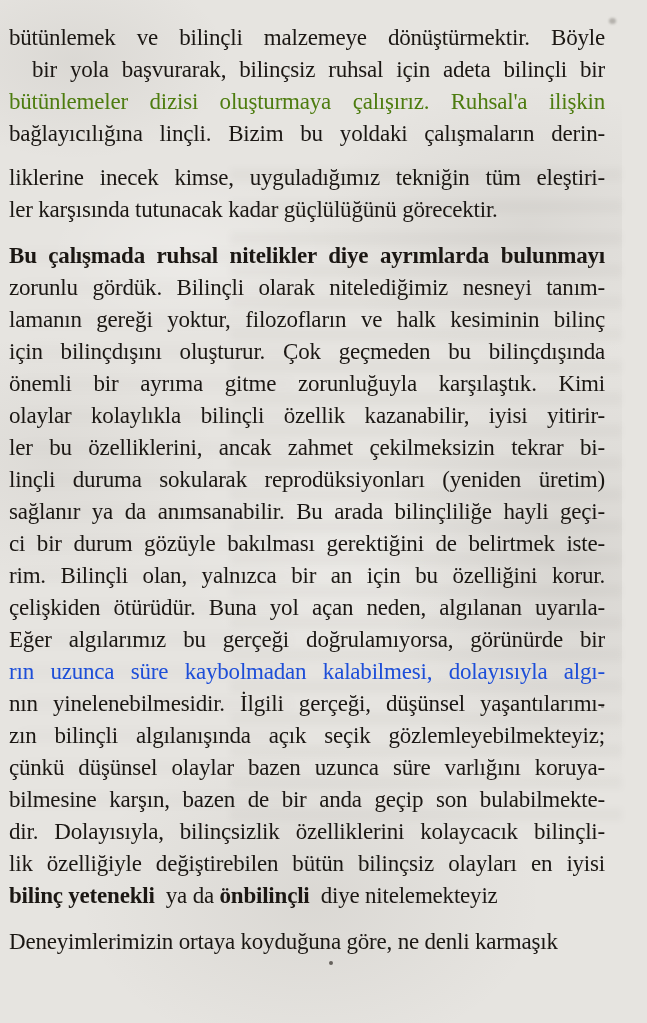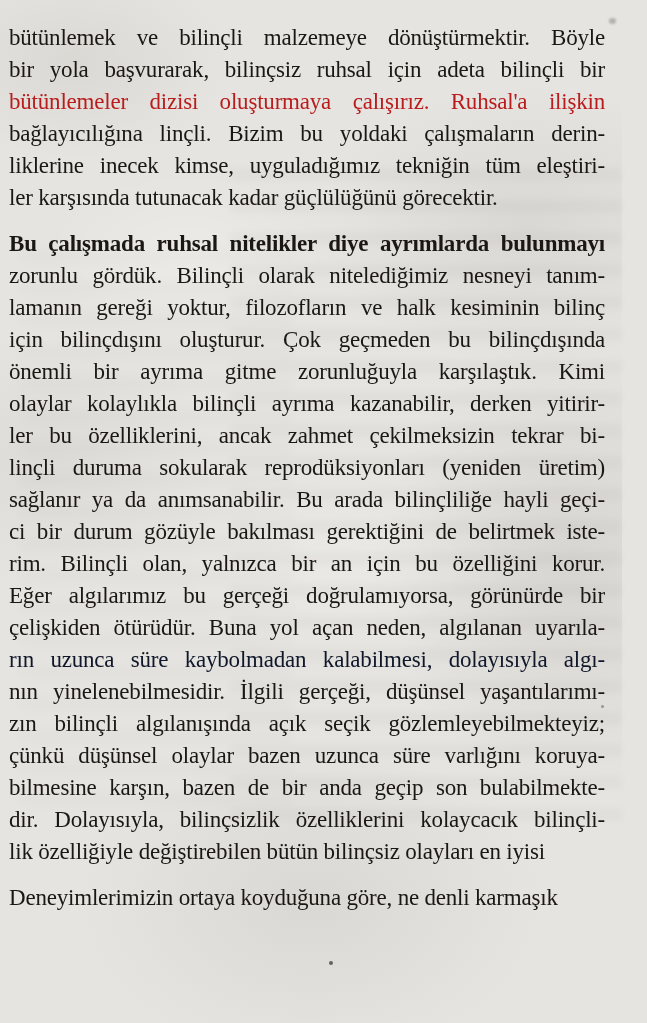--- a/index.html
+++ b/index.html
@@ -84,45 +84,46 @@
 <div class="scene" style="background: rgb(230, 228, 224);">
   <div class="texture"></div>
   <div class="ghost"></div>
   <div class="ghost2"></div>
   <div class="speck speck1"></div>
   <div class="speck speck2"></div>
   <div class="speck speck3"></div>
   <main class="page">
       <div class="para">
         <div class="line" style="color: rgb(27, 23, 19);">bütünlemek ve bilinçli malzemeye dönüştürmektir. Böyle</div>
-        <div class="line" style="color: rgb(27, 23, 19);">bir yola başvurarak, bilinçsiz ruhsal için adeta bilinçli bir</div>
-        <div class="line" style="color: #b91c1c;">bütünlemeler dizisi oluşturmaya çalışırız. Ruhsal'a ilişkin</div>
+        <div class="line" style="color: rgb(27, 23, 19); margin-left: 23px;">bir yola başvurarak, bilinçsiz ruhsal için adeta bilinçli bir</div>
+        <div class="line" style="color: #4d7c0f;">bütünlemeler dizisi oluşturmaya çalışırız. Ruhsal'a ilişkin</div>
         <div class="line" style="color: rgb(27, 23, 19);">bağlayıcılığına linçli. Bizim bu yoldaki çalışmaların derin-</div>
-        <div class="line" style="color: rgb(27, 23, 19);">liklerine inecek kimse, uyguladığımız tekniğin tüm eleştiri-</div>
+        <div class="line" style="color: rgb(27, 23, 19); margin-top: 12px;">liklerine inecek kimse, uyguladığımız tekniğin tüm eleştiri-</div>
         <div class="line" style="color: rgb(27, 23, 19);">ler karşısında tutunacak kadar güçlülüğünü görecektir.</div>
       </div>
       <div class="para">
         <div class="line" style="color: rgb(27, 23, 19); font-weight: bold;">Bu çalışmada ruhsal nitelikler diye ayrımlarda bulunmayı</div>
         <div class="line" style="color: rgb(27, 23, 19);">zorunlu gördük. Bilinçli olarak nitelediğimiz nesneyi tanım-</div>
         <div class="line" style="color: rgb(27, 23, 19);">lamanın gereği yoktur, filozofların ve halk kesiminin bilinç</div>
         <div class="line" style="color: rgb(27, 23, 19);">için bilinçdışını oluşturur. Çok geçmeden bu bilinçdışında</div>
         <div class="line" style="color: rgb(27, 23, 19);">önemli bir ayrıma gitme zorunluğuyla karşılaştık. Kimi</div>
-        <div class="line" style="color: rgb(27, 23, 19);">olaylar kolaylıkla bilinçli ayrıma kazanabilir, derken yitirir-</div>
+        <div class="line" style="color: rgb(27, 23, 19);">olaylar kolaylıkla bilinçli özellik kazanabilir, iyisi yitirir-</div>
         <div class="line" style="color: rgb(27, 23, 19);">ler bu özelliklerini, ancak zahmet çekilmeksizin tekrar bi-</div>
         <div class="line" style="color: rgb(27, 23, 19);">linçli duruma sokularak reprodüksiyonları (yeniden üretim)</div>
         <div class="line" style="color: rgb(27, 23, 19);">sağlanır ya da anımsanabilir. Bu arada bilinçliliğe hayli geçi-</div>
         <div class="line" style="color: rgb(27, 23, 19);">ci bir durum gözüyle bakılması gerektiğini de belirtmek iste-</div>
         <div class="line" style="color: rgb(27, 23, 19);">rim. Bilinçli olan, yalnızca bir an için bu özelliğini korur.</div>
+        <div class="line" style="color: rgb(27, 23, 19);">çelişkiden ötürüdür. Buna yol açan neden, algılanan uyarıla-</div>
         <div class="line" style="color: rgb(27, 23, 19);">Eğer algılarımız bu gerçeği doğrulamıyorsa, görünürde bir</div>
-        <div class="line" style="color: rgb(27, 23, 19);">çelişkiden ötürüdür. Buna yol açan neden, algılanan uyarıla-</div>
-        <div class="line" style="color: #0f172a;">rın uzunca süre kaybolmadan kalabilmesi, dolayısıyla algı-</div>
+        <div class="line" style="color: #1d4ed8;">rın uzunca süre kaybolmadan kalabilmesi, dolayısıyla algı-</div>
         <div class="line" style="color: rgb(27, 23, 19);">nın yinelenebilmesidir. İlgili gerçeği, düşünsel yaşantılarımı-</div>
         <div class="line" style="color: rgb(27, 23, 19);">zın bilinçli algılanışında açık seçik gözlemleyebilmekteyiz;</div>
         <div class="line" style="color: rgb(27, 23, 19);">çünkü düşünsel olaylar bazen uzunca süre varlığını koruya-</div>
         <div class="line" style="color: rgb(27, 23, 19);">bilmesine karşın, bazen de bir anda geçip son bulabilmekte-</div>
         <div class="line" style="color: rgb(27, 23, 19);">dir. Dolayısıyla, bilinçsizlik özelliklerini kolaycacık bilinçli-</div>
         <div class="line" style="color: rgb(27, 23, 19);">lik özelliğiyle değiştirebilen bütün bilinçsiz olayları en iyisi</div>
+        <div class="line" style="color: rgb(27, 23, 19);"><span class="seg-bold">bilinç yetenekli</span><span class="seg">  ya da </span><span class="seg-bold">önbilinçli</span><span class="seg">  diye nitelemekteyiz</span></div>
       </div>
       <div class="para">
         <div class="line" style="color: rgb(27, 23, 19);">Deneyimlerimizin ortaya koyduğuna göre, ne denli karmaşık</div>
       </div>
     </main>
 </div>
 
 </body></html>

